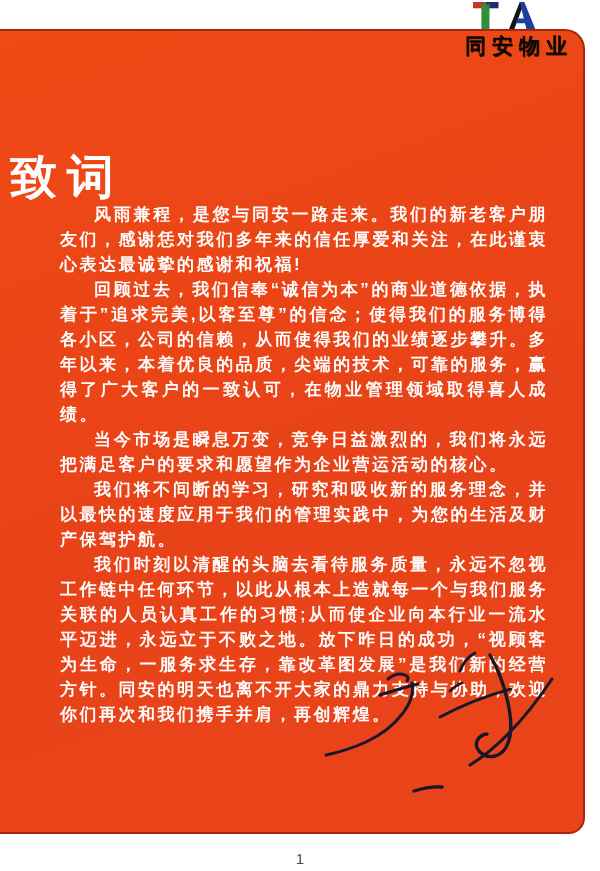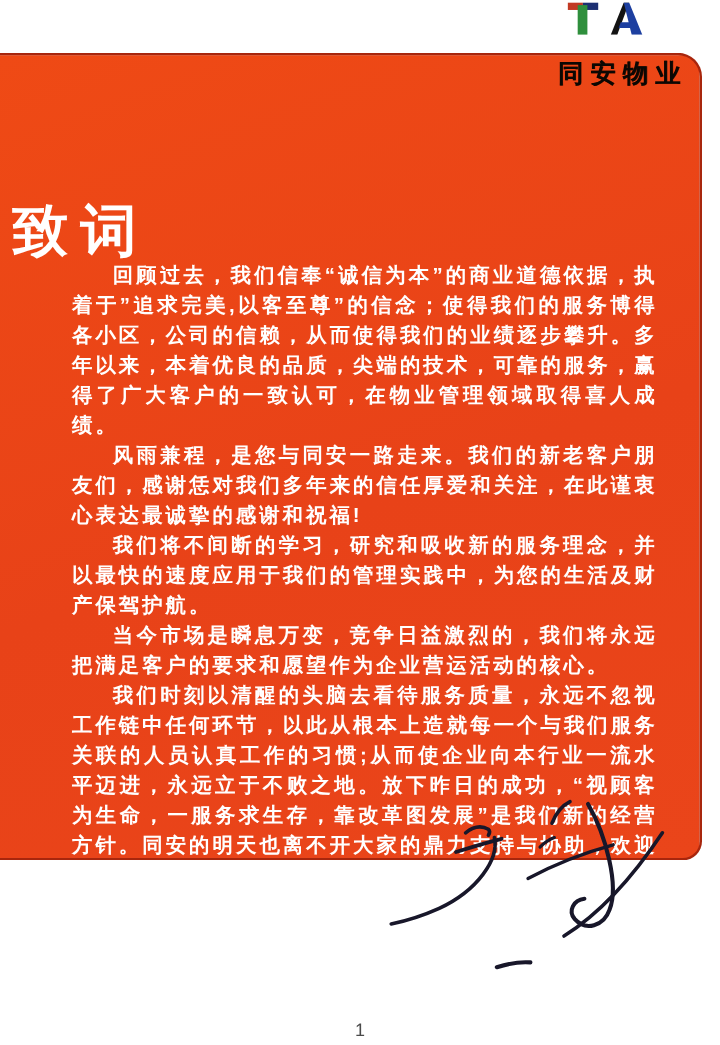--- a/index.html
+++ b/index.html
@@ -11,22 +11,22 @@
     font-family: "Liberation Sans", "DejaVu Sans", sans-serif;
   }
   .sr-data { position: absolute; width: 1px; height: 1px; overflow: hidden; clip: rect(0 0 0 0); }
 
   
   .logo-block { position: absolute; top: 2px; right: 58px; }
 
   
   .red-page {
     position: absolute;
-    left: 0; top: 44px;
-    width: 585px; height: 673px;
+    left: 0; top: 29px;
+    width: 585px; height: 805px;
     box-sizing: border-box;
     background: linear-gradient(160deg, #ef4a15 0%, #e84218 55%, #ea451a 100%);
     border: 2px solid #a8260d;
     border-left: none;
     border-radius: 0 20px 16px 0;
   }
 
   .company-name {
     position: absolute;
     top: 1px; right: 10px;
@@ -90,24 +90,24 @@
     </svg>
   </div>
 
   <div class="red-page">
 
     <div class="company-name">同安物业</div>
 
     <h1 class="page-title">致词</h1>
 
     <div class="article">
+      <p>风雨兼程，是您与同安一路走来。我们的新老客户朋友们，感谢恁对我们多年来的信任厚爱和关注，在此谨衷心表达最诚挚的感谢和祝福!</p>
       <p>回顾过去，我们信奉“诚信为本”的商业道德依据，执着于”追求完美,以客至尊”的信念；使得我们的服务博得各小区，公司的信赖，从而使得我们的业绩逐步攀升。多年以来，本着优良的品质，尖端的技术，可靠的服务，赢得了广大客户的一致认可，在物业管理领域取得喜人成绩。</p>
-      <p>风雨兼程，是您与同安一路走来。我们的新老客户朋友们，感谢恁对我们多年来的信任厚爱和关注，在此谨衷心表达最诚挚的感谢和祝福!</p>
+      <p>当今市场是瞬息万变，竞争日益激烈的，我们将永远把满足客户的要求和愿望作为企业营运活动的核心。</p>
       <p>我们将不间断的学习，研究和吸收新的服务理念，并以最快的速度应用于我们的管理实践中，为您的生活及财产保驾护航。</p>
-      <p>当今市场是瞬息万变，竞争日益激烈的，我们将永远把满足客户的要求和愿望作为企业营运活动的核心。</p>
       <p>我们时刻以清醒的头脑去看待服务质量，永远不忽视工作链中任何环节，以此从根本上造就每一个与我们服务关联的人员认真工作的习惯;从而使企业向本行业一流水平迈进，永远立于不败之地。放下昨日的成功，“视顾客为生命，一服务求生存，靠改革图发展”是我们新的经营方针。同安的明天也离不开大家的鼎力支持与协助，欢迎你们再次和我们携手并肩，再创辉煌。</p>
     </div>
 
     <div class="signature">
       <svg width="245" height="185" viewBox="0 0 245 185" fill="none" stroke="#18172a" stroke-linecap="round">
 
         <path d="M66,40 q10,-8 19,-3 q2,2 0,5" stroke-width="3"></path>
 
         <path d="M58,56 q22,-7 38,-11" stroke-width="3.2"></path>
 

